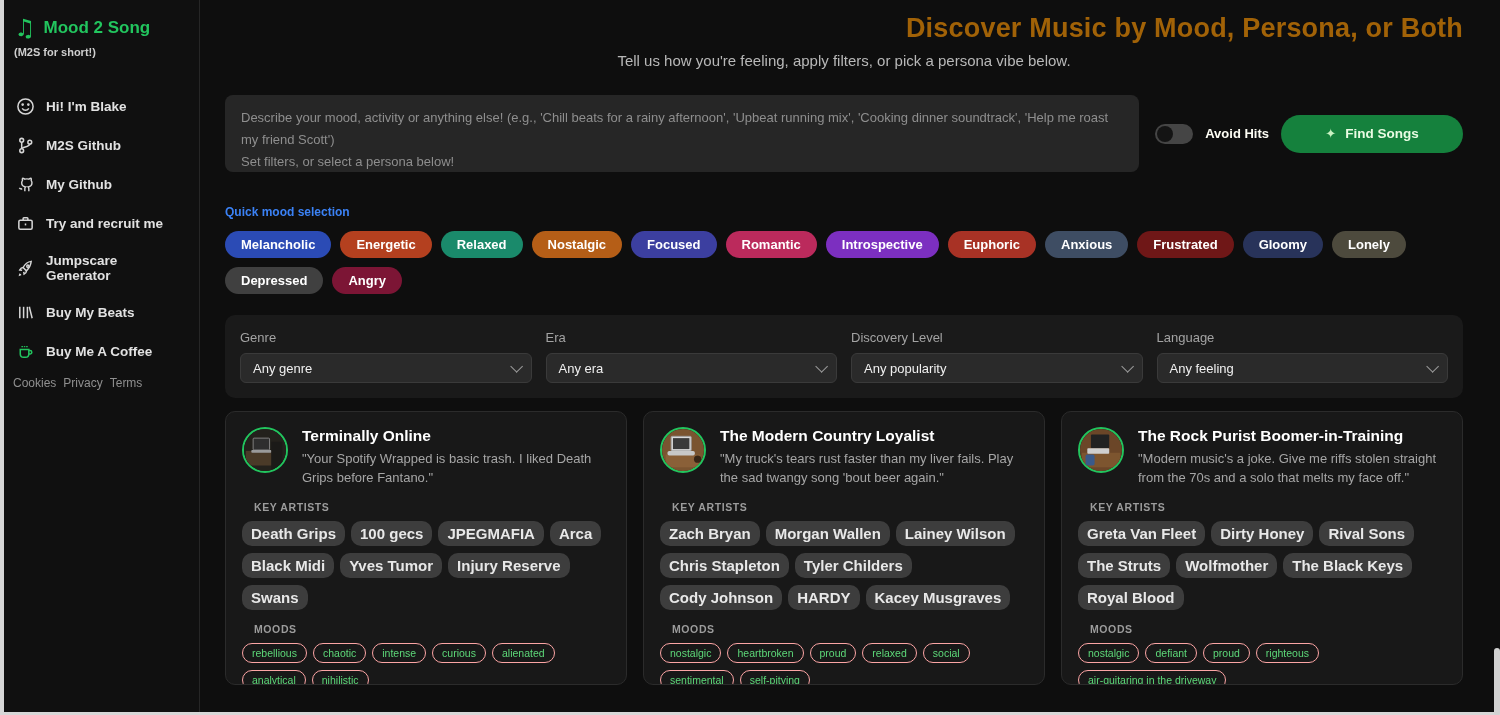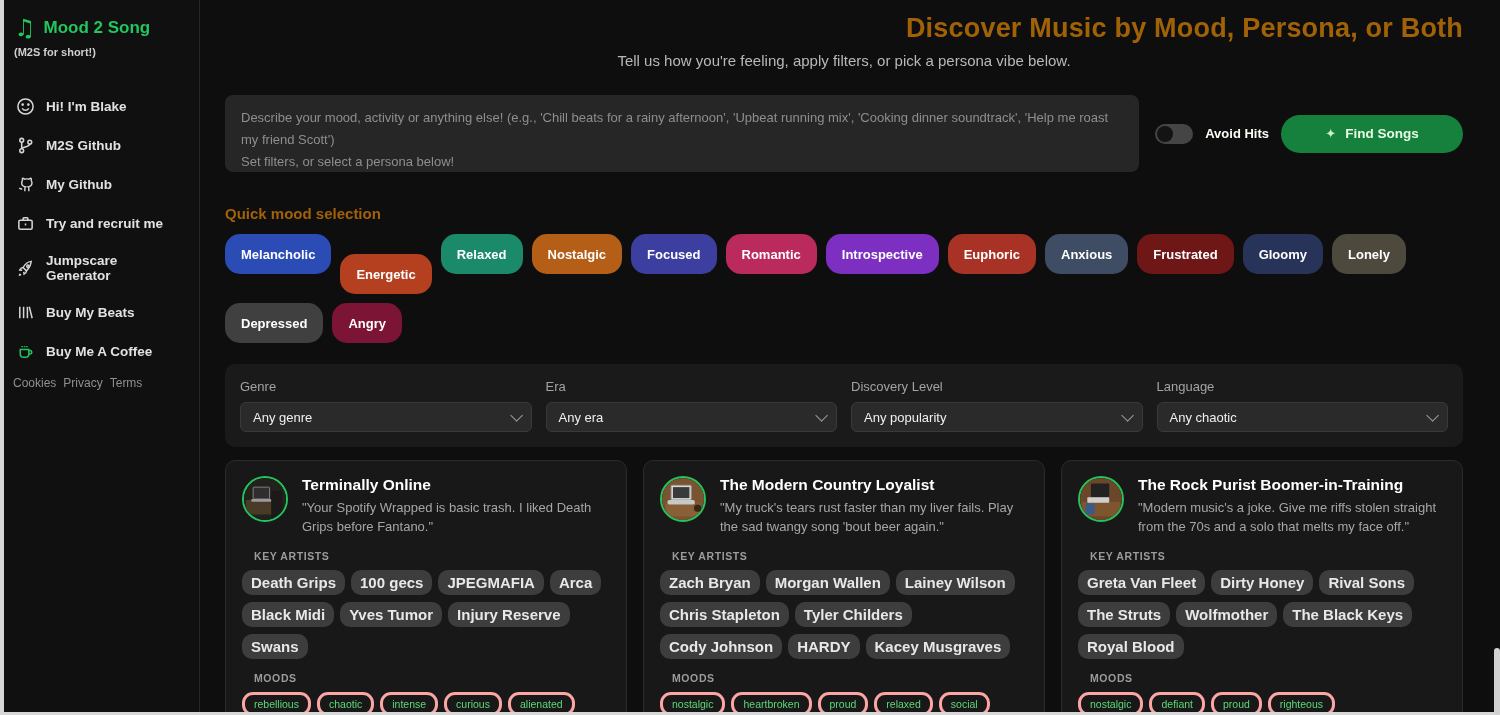--- a/index.html
+++ b/index.html
@@ -40,23 +40,23 @@
   textarea.mood-input::placeholder { color:#8e8e8e; }
   .input-controls { display:flex; align-items:center; gap:12px; margin-left:16px; flex:0 0 auto; }
   .toggle { width:38px; height:20px; border-radius:10px; background:#454545; position:relative; cursor:pointer; }
   .toggle .knob { position:absolute; left:2px; top:2px; width:16px; height:16px; border-radius:50%; background:#141414; }
   .toggle-label { font-size:13px; font-weight:bold; color:#fdfdf4; white-space:nowrap; }
   .btn-find { width:182px; height:38px; border:none; border-radius:19px; background:#15813d;
     color:#e9fbe3; font-weight:bold; font-size:13.5px; display:flex; align-items:center;
     justify-content:center; gap:9px; cursor:pointer; font-family:"Liberation Sans", sans-serif; }
   .btn-find .spark { font-family:"DejaVu Sans", sans-serif; font-size:13px; color:#c9f2c2; }
 
-  .section-h { font-size:15px; font-weight:bold; color:#a16207; margin-top:33px; }
+  .section-h { font-size:12px; font-weight:bold; color:#3b82f6; margin-top:33px; }
   .mood-pills { display:flex; flex-wrap:wrap; gap:9px; margin-top:12px; }
-  .mood-pill { display:inline-flex; align-items:center; height:40px; padding:0 16px; border-radius:15px;
+  .mood-pill { display:inline-flex; align-items:center; height:27px; padding:0 16px; border-radius:15px;
     color:#fff; font-size:13px; font-weight:bold; cursor:pointer; white-space:nowrap; }
 
   .filters-panel { margin-top:21px; background:#1a1a1a; border-radius:10px; padding:15px;
     display:grid; grid-template-columns:repeat(4,1fr); gap:14px; }
   .filter-label { font-size:13px; color:#a3a3a3; }
   .filter-select { margin-top:8px; height:30px; background:#2a2a2a; border:1px solid #3a3a3a;
     border-radius:6px; display:flex; align-items:center; justify-content:space-between;
     padding:0 12px; font-size:13px; color:#f0f0f0; cursor:pointer; }
   .chev { width:9px; height:9px; border-right:1.6px solid #9a9a9a; border-bottom:1.6px solid #9a9a9a;
     transform:rotate(45deg) translateY(-3px); }
@@ -68,21 +68,21 @@
   .card-head { display:flex; gap:14px; }
   .avatar { width:46px; height:46px; flex:0 0 46px; border-radius:50%; border:2px solid #22c55e;
     overflow:hidden; display:flex; align-items:center; justify-content:center; }
   .avatar svg { width:46px; height:46px; display:block; }
   .card-title { font-size:15.5px; font-weight:bold; color:#fff; }
   .card-quote { font-size:13px; color:#a6a6a6; line-height:1.45; margin-top:5px; }
   .tag-label { font-size:10.5px; font-weight:bold; letter-spacing:.6px; color:#9c9c9c; margin-top:13px;padding-left:12px; }
   .tag-wrap { display:flex; flex-wrap:wrap; gap:6px; row-gap:7px; margin-top:8px; }
   .artist-pill { background:#3d3d3d; color:#e8e8e8; font-size:15px; font-weight:bold;
     padding:4px 9px; border-radius:10px; white-space:nowrap; }
-  .mood-chip { border:3px solid #fca5a5; color:#5dd879; font-size:10.5px;
+  .mood-chip { border:1px solid #fca5a5; color:#5dd879; font-size:10.5px;
     padding:3px 9px; border-radius:11px; white-space:nowrap; background:transparent; }
 </style>
 </head>
 <body>
 
 <div class="edge-left"></div>
 <div class="edge-bottom"></div>
 <div class="vscroll-thumb"></div>
 
 <aside class="sidebar">
@@ -195,21 +195,21 @@
       <button class="btn-find">
         <span class="spark">✦</span>
         <span>Find Songs</span>
       </button>
     </div>
   </div>
 
   <div class="section-h">Quick mood selection</div>
   <div class="mood-pills">
       <span class="mood-pill" style="background-color: rgb(43, 75, 181);">Melancholic</span>
-      <span class="mood-pill" style="background-color: rgb(180, 64, 31); margin-top: 20px;">Energetic</span>
+      <span class="mood-pill" style="background-color: rgb(180, 64, 31);">Energetic</span>
       <span class="mood-pill" style="background-color: rgb(26, 138, 107);">Relaxed</span>
       <span class="mood-pill" style="background-color: rgb(181, 94, 23);">Nostalgic</span>
       <span class="mood-pill" style="background-color: rgb(60, 63, 160);">Focused</span>
       <span class="mood-pill" style="background-color: rgb(187, 42, 92); text-align: center;">Romantic</span>
       <span class="mood-pill" style="background-color: rgb(124, 47, 192);">Introspective</span>
       <span class="mood-pill" style="background-color: rgb(168, 50, 37);">Euphoric</span>
       <span class="mood-pill" style="background-color: rgb(62, 77, 99);">Anxious</span>
       <span class="mood-pill" style="background-color: rgb(111, 23, 23);">Frustrated</span>
       <span class="mood-pill" style="background-color: rgb(40, 51, 90);">Gloomy</span>
       <span class="mood-pill" style="background-color: rgb(77, 74, 61);">Lonely</span>
@@ -235,21 +235,21 @@
     <div>
       <div class="filter-label">Discovery Level</div>
       <div class="filter-select">
         <span>Any popularity</span>
         <span class="chev"></span>
       </div>
     </div>
     <div>
       <div class="filter-label">Language</div>
       <div class="filter-select">
-        <span>Any chaotic</span>
+        <span>Any feeling</span>
         <span class="chev"></span>
       </div>
     </div>
   </div>
 
 
   <div class="cards">
 
     <div class="card">
       <div class="card-head">

